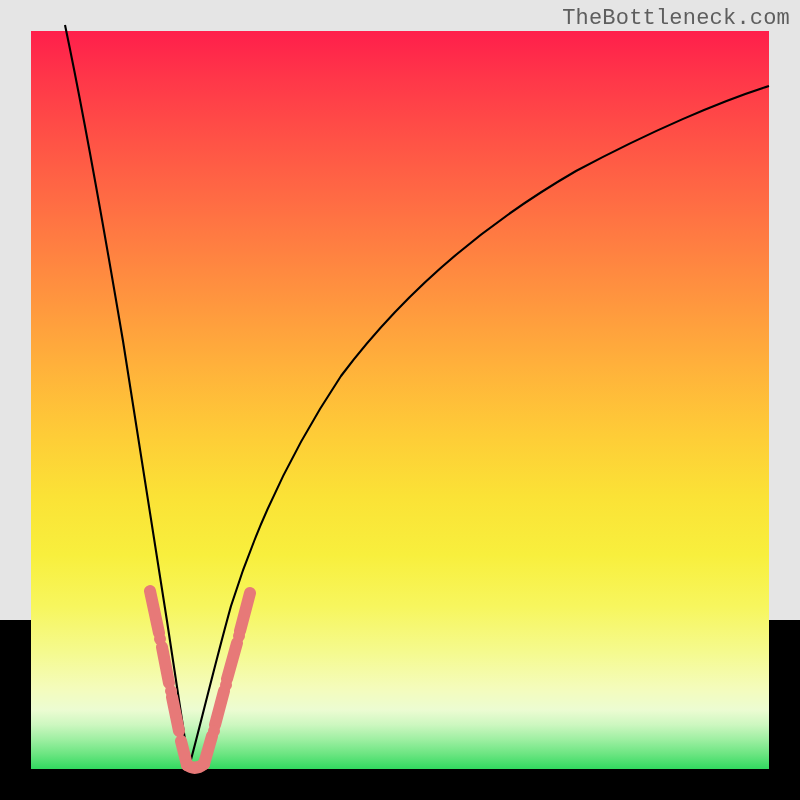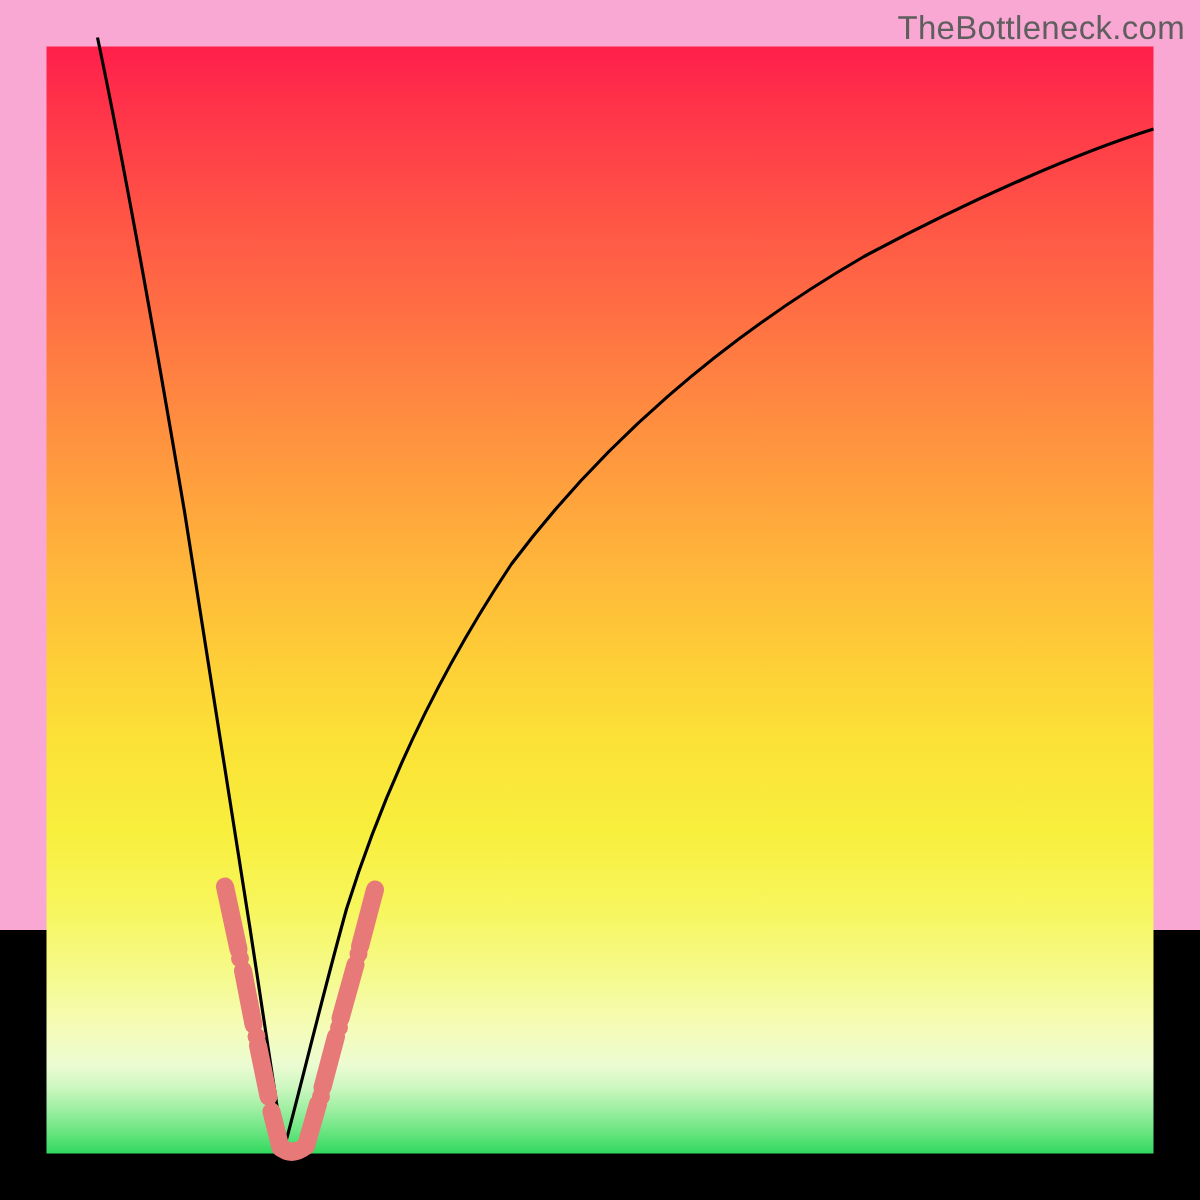--- a/index.html
+++ b/index.html
@@ -8,21 +8,22 @@
     width: 800px;
     height: 800px;
     overflow: hidden;
     background: #000;
     font-family: Arial, Helvetica, sans-serif;
   }
   .frame {
     position: absolute;
     left: 0; top: 0;
     width: 800px; height: 620px;
-    background: #f9a8d4;
+    background: #e5e5e5;
+    font-family: Liberation Mono, monospace;
   }
   .plot-area {
     position: absolute;
     left: 31px;
     top: 31px;
     width: 738px;
     height: 738px;
     
     background: linear-gradient(to bottom,
       #ff1f4b 0%,

